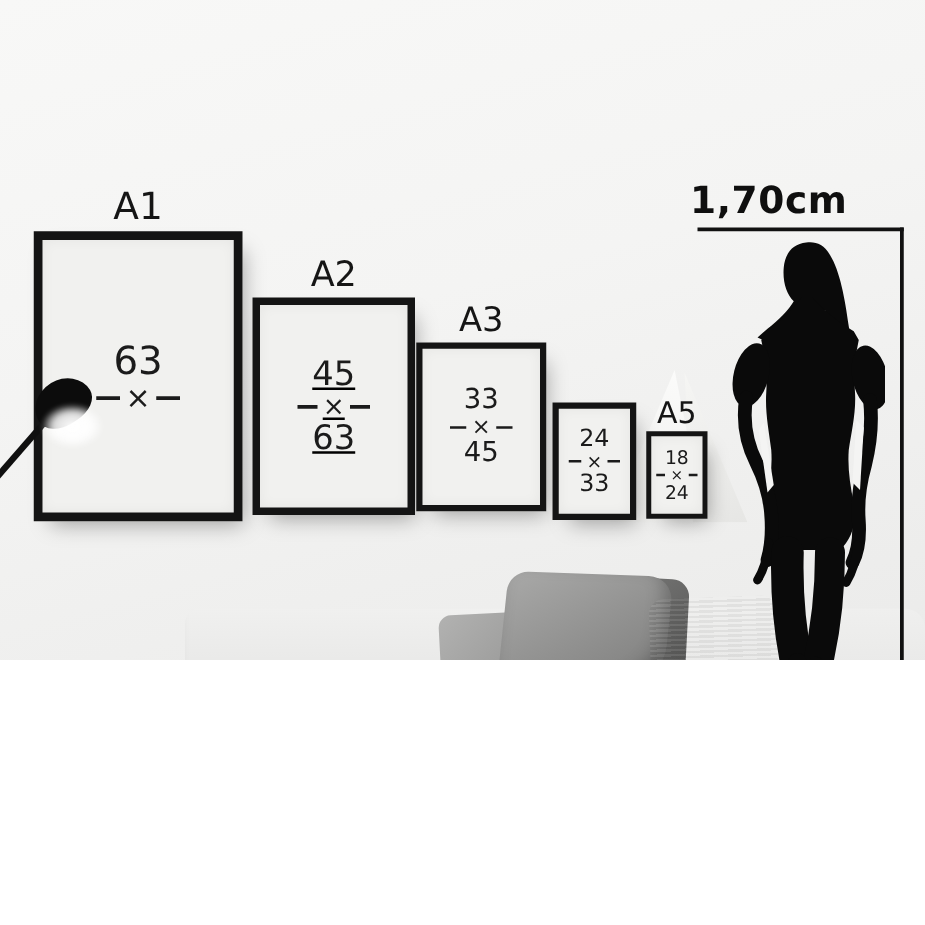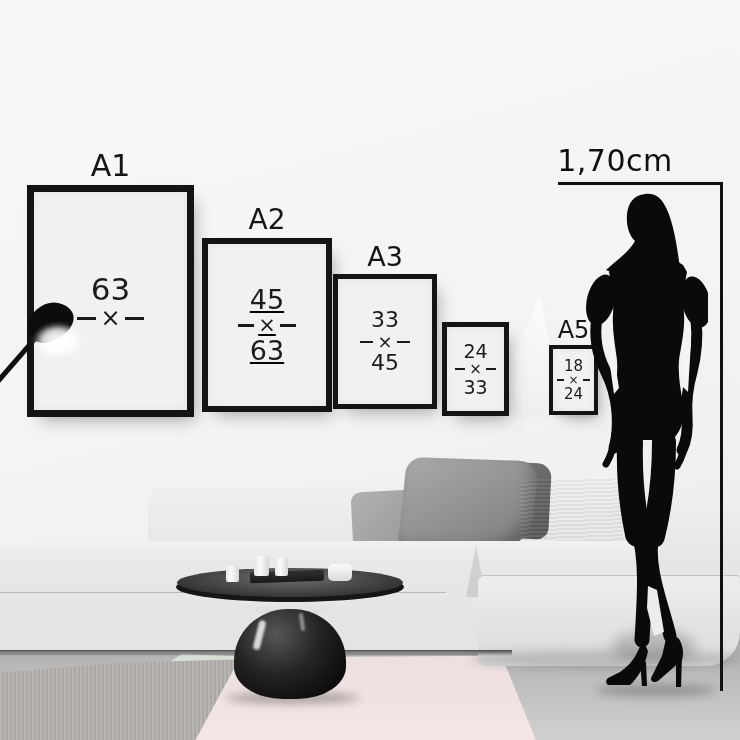--- a/index.html
+++ b/index.html
@@ -1,18 +1,18 @@
 <!DOCTYPE html>
 <html><head>
 <meta charset="utf-8">
 <style>
   html,body{margin:0;padding:0;background:#ffffff;}
   *{box-sizing:border-box;}
   #stage{
-    position:relative;width:740px;height:740px;overflow:hidden;
+    position:relative;width:740px;height:528px;overflow:hidden;
     font-family:"DejaVu Sans","Liberation Sans",sans-serif;
     background:linear-gradient(165deg,#f8f8f7 0%,#f4f4f3 45%,#ebebea 100%);
   }
   .abs{position:absolute;}
 
   
   .floor{left:0;top:608px;width:740px;height:132px;
     background:linear-gradient(180deg,#979797 0%,#b9b9b9 45%,#d0d0d0 100%);z-index:2;}
   .rug-yellow{left:0;top:676px;width:32px;height:28px;background:#f2e9b4;
     clip-path:polygon(0 0,100% 35%,80% 100%,0 100%);z-index:3;}
@@ -108,35 +108,35 @@
     box-shadow:7px 9px 16px -7px rgba(0,0,0,.35), inset 0 0 10px rgba(0,0,0,.05);
     display:flex;align-items:center;justify-content:center;z-index:18;}
   .f1{left:27px;top:185px;width:167px;height:232px;border-width:7px;
       --num:31px;--dw:19px;--dh:3px;--sx:24px;--lab:30px;--gap:9px;}
   .f2{left:202px;top:238px;width:130px;height:174px;border-width:6px;text-decoration:underline;
       --num:27px;--dw:16px;--dh:3px;--sx:21px;--lab:28px;--gap:8px;}
   .f3{left:333px;top:274px;width:104px;height:135px;border-width:5px;
       --num:22px;--dw:13px;--dh:2px;--sx:18px;--lab:27px;--gap:7px;}
   .f4{left:442px;top:322px;width:67px;height:94px;border-width:5px;
       --num:19px;--dw:10px;--dh:2px;--sx:15px;--lab:26px;--gap:6px;}
-  .f5{left:517px;top:345px;width:49px;height:70px;border-width:4px;margin-left:32px;
+  .f5{left:517px;top:345px;width:49px;height:70px;border-width:4px;
       --num:15px;--dw:7px;--dh:2px;--sx:12px;--lab:24px;--gap:5px;}
   .frame-label{position:absolute;left:-20px;right:-20px;bottom:calc(100% + var(--gap));
     text-align:center;font-size:var(--lab);font-weight:500;color:#151515;}
   .dims{text-align:center;color:#1b1b1b;font-weight:500;}
   .num{font-size:var(--num);line-height:1.1;}
   .sep{display:flex;align-items:center;justify-content:center;gap:4px;}
   .sep .x{font-size:var(--sx);line-height:1;font-weight:500;}
   .dash{display:inline-block;width:var(--dw);height:var(--dh);background:#1b1b1b;}
 
   
   .measure-h{left:558px;top:182px;width:165px;height:3px;background:#111;z-index:30;}
   .measure-v{left:720px;top:182px;width:3px;height:509px;background:#111;z-index:30;}
   .height-label{left:545px;top:143px;width:140px;text-align:center;font-size:30px;
-    font-weight:400;color:#0f0f0f;letter-spacing:.5px;z-index:30;}
+    font-weight:700;color:#0f0f0f;letter-spacing:.5px;z-index:30;}
   .woman{left:584px;top:188px;z-index:25;}
   .woman-shadow{left:596px;top:684px;width:120px;height:13px;border-radius:50%;
     background:rgba(0,0,0,.22);filter:blur(4px);z-index:24;}
   .leg-shadow{left:612px;top:630px;width:84px;height:32px;border-radius:50%;
     background:rgba(0,0,0,.18);filter:blur(6px);z-index:12;}
 </style>
 </head>
 <body>
 
 <div id="stage">

